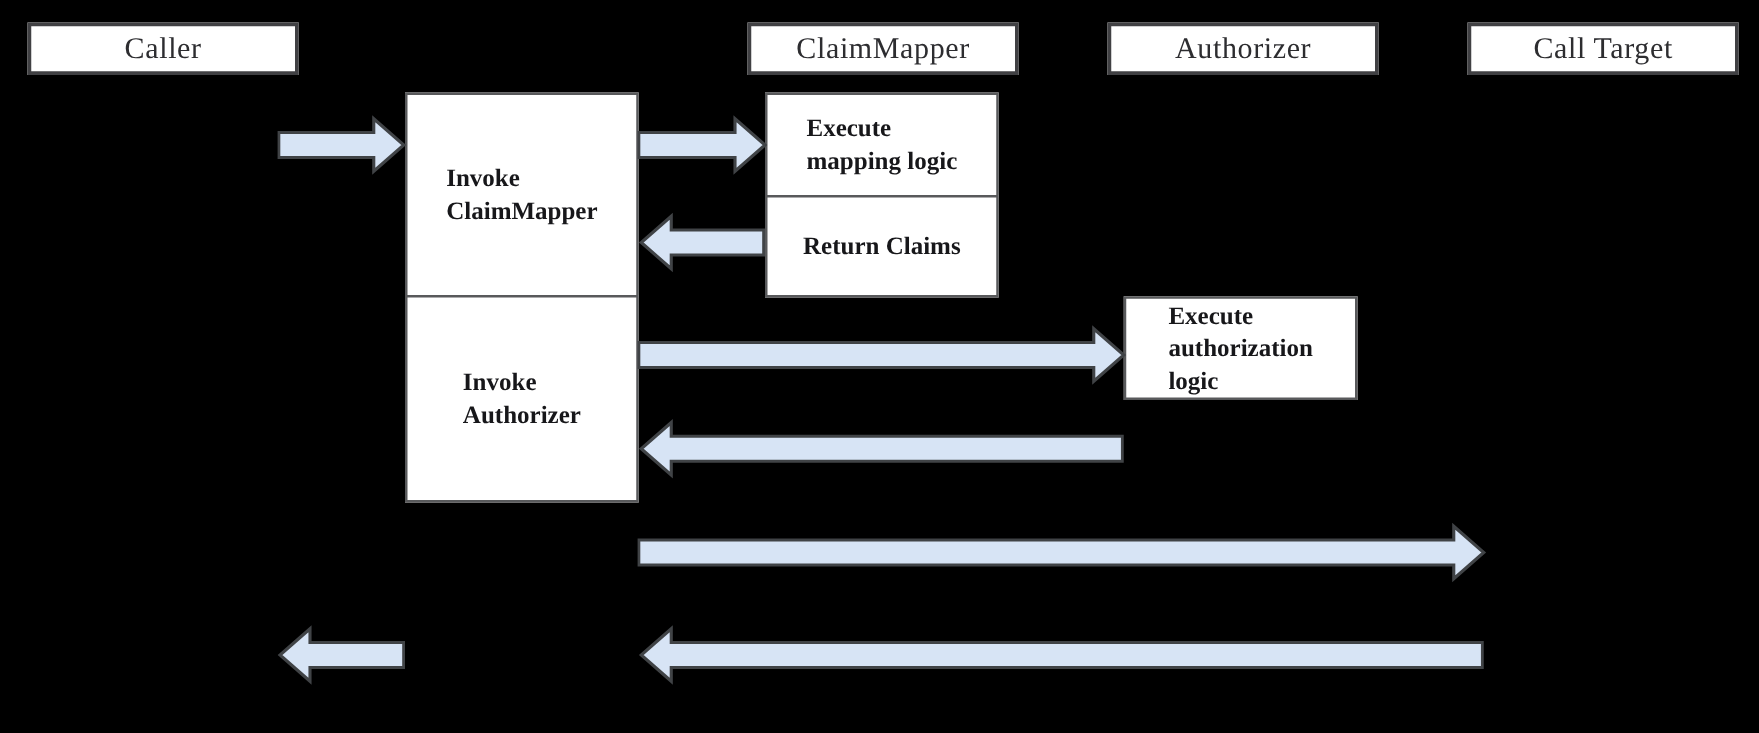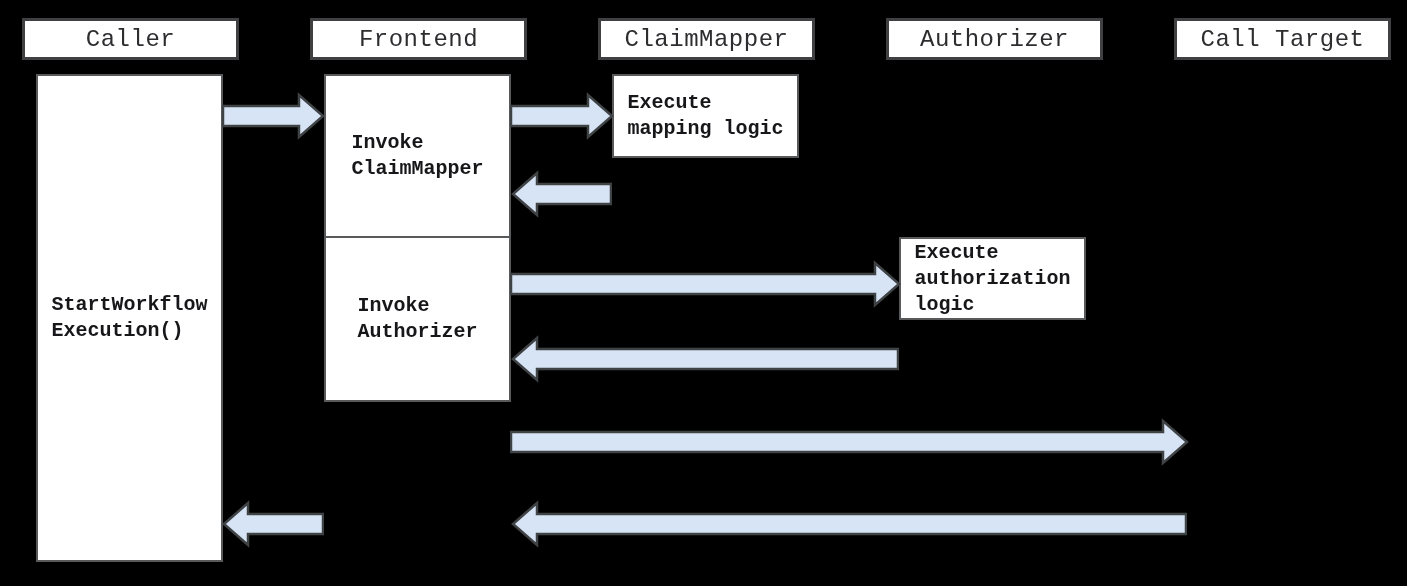--- a/index.html
+++ b/index.html
@@ -1,21 +1,21 @@
 <!DOCTYPE html>
 <html style="--background: #000000; --box-fill: #ffffff; --box-border: #58595b; --header-border: #404043; --header-text: #2d2d30; --box-text: #17171a; --arrow-fill: #d7e4f5; --arrow-stroke: #404346;"><head>
 <meta charset="utf-8">
 <style>
   html, body { margin: 0; padding: 0; background: #000; }
   .stage {
     position: relative;
     width: 1407px;
     height: 586px;
     background: var(--background, #000000);
-    font-family: Liberation Mono, monospace;
+    font-family: Liberation Serif, serif;
     overflow: hidden;
   }
   .header {
     position: absolute;
     top: 18px;
     width: 217px;
     height: 42px;
     box-sizing: border-box;
     background: var(--box-fill, #ffffff);
     border: 3px solid var(--header-border, #404043);
@@ -51,50 +51,46 @@
   }
 </style>
 </head>
 <body>
 
 <div class="stage">
 
   <div class="header" style="left:22px">
       <span class="label">Caller</span>
     </div>
-  <div class="header" style="left:310px">
-      <span class="label">Frontend</span>
-    </div>
   <div class="header" style="left:598px">
       <span class="label">ClaimMapper</span>
     </div>
   <div class="header" style="left:886px">
       <span class="label">Authorizer</span>
     </div>
   <div class="header" style="left:1174px">
       <span class="label">Call Target</span>
     </div>
 
-  <div class="box" style="left:36px; top:74px; height:488px">
-    <span class="label">StartWorkflow
-Execution()</span>
-  </div>
 
   <div class="box" style="left:324px; top:74px;  height:164px">
     <span class="label">Invoke
 ClaimMapper</span>
   </div>
   <div class="box" style="left:324px; top:236px; height:166px">
     <span class="label">Invoke
 Authorizer</span>
   </div>
 
   <div class="box" style="left:612px; top:74px;  height:84px">
     <span class="label">Execute
 mapping logic</span>
+  </div>
+  <div class="box" style="left:612px; top:156px; height:82px">
+    <span class="label">Return Claims</span>
   </div>
 
   <div class="box" style="left:899px; top:237px; height:83px">
     <span class="label">Execute
 authorization
 logic</span>
   </div>
 
 
   <svg class="arrow" style="left:222px; top:92px" width="103" height="48" viewBox="0 0 103 48">

